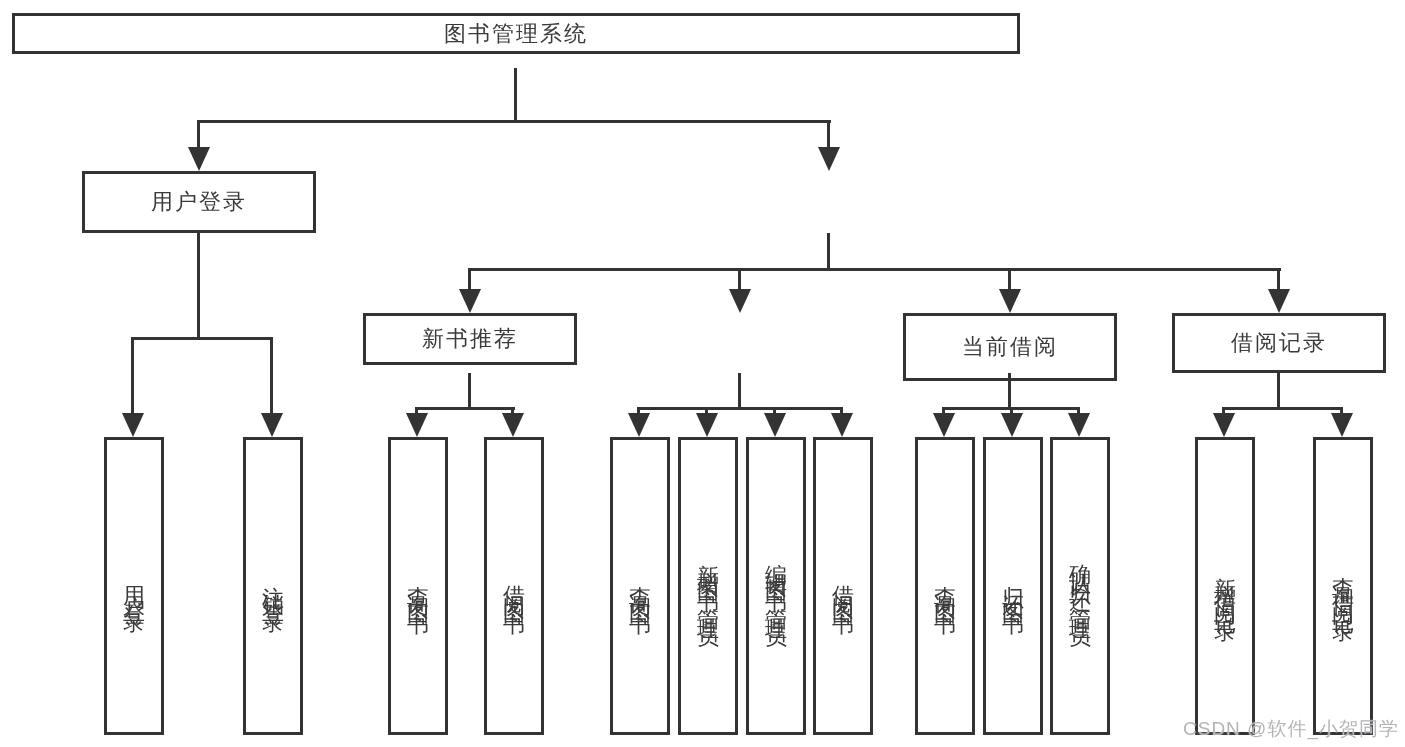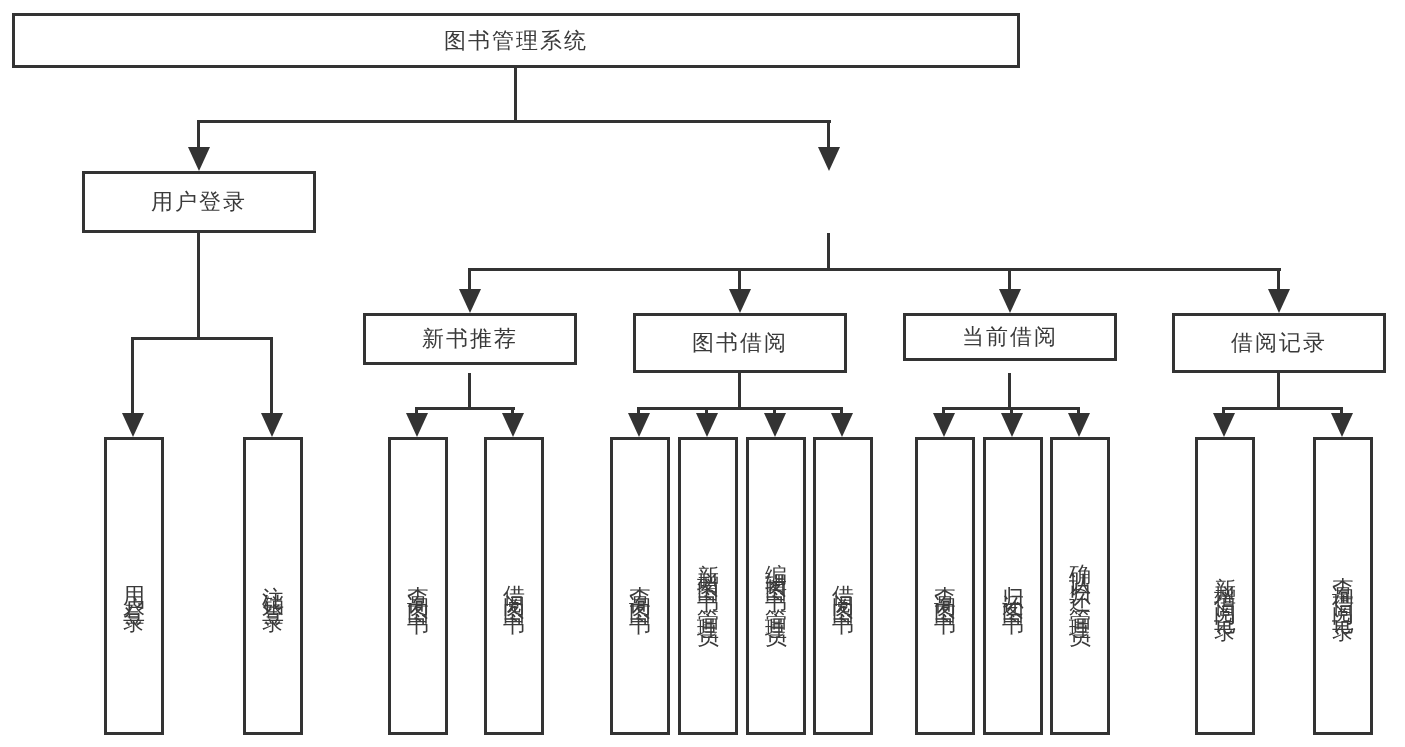--- a/index.html
+++ b/index.html
@@ -33,21 +33,21 @@
     position:absolute;left:1183px;top:716px;z-index:5;
     font-size:19px;letter-spacing:1px;color:#b4b4b8;
     text-shadow:0 0 2px rgba(255,255,255,.8);white-space:nowrap;
   }
 </style>
 </head>
 <body>
 
 <div class="stage">
 
-  <div class="node root" style="left:12px;top:13px;width:1008px;height:55px;">
+  <div class="node root" style="left:12px;top:13px;width:1008px;height:41px;">
     <span>图书管理系统</span>
   </div>
 
   <div class="vline" style="left:514px;top:68px;height:52px;"></div>
   <div class="hline" style="left:197px;top:120px;width:634px;"></div>
   <div class="vline" style="left:197px;top:120px;height:28px;"></div>
   <div class="arrow" style="left:188px;top:147px;"></div>
   <div class="vline" style="left:827px;top:120px;height:28px;"></div>
   <div class="arrow" style="left:818px;top:147px;"></div>
 
@@ -69,24 +69,21 @@
   <div class="vline" style="left:738px;top:268px;height:23px;"></div>
   <div class="arrow" style="left:729px;top:289px;"></div>
   <div class="vline" style="left:1008px;top:268px;height:23px;"></div>
   <div class="arrow" style="left:999px;top:289px;"></div>
   <div class="vline" style="left:1277px;top:268px;height:23px;"></div>
   <div class="arrow" style="left:1268px;top:289px;"></div>
 
   <div class="node" style="left:363px;top:313px;width:214px;height:52px;">
     <span>新书推荐</span>
   </div>
-  <div class="node" style="left:633px;top:313px;width:214px;height:60px;">
-    <span>图书借阅</span>
-  </div>
-  <div class="node" style="left:903px;top:313px;width:214px;height:48px;">
+  <div class="node" style="left:903px;top:313px;width:214px;height:68px;">
     <span>当前借阅</span>
   </div>
   <div class="node" style="left:1172px;top:313px;width:214px;height:60px;">
     <span>借阅记录</span>
   </div>
 
   <div class="vline" style="left:468px;top:373px;height:34px;"></div>
   <div class="hline" style="left:415px;top:407px;width:100px;"></div>
   <div class="vline" style="left:415px;top:407px;height:8px;"></div>
   <div class="arrow" style="left:406px;top:413px;"></div>
@@ -157,14 +154,15 @@
     <span class="vtext">确认归还（管理员）</span>
   </div>
 
   <div class="leaf" style="left:1195px;">
     <span class="vtext">新增借阅记录</span>
   </div>
   <div class="leaf" style="left:1313px;">
     <span class="vtext">查询借阅记录</span>
   </div>
 
+  <div class="watermark">CSDN @软件_小贺同学</div>
 
 </div>
 
 </body></html>

